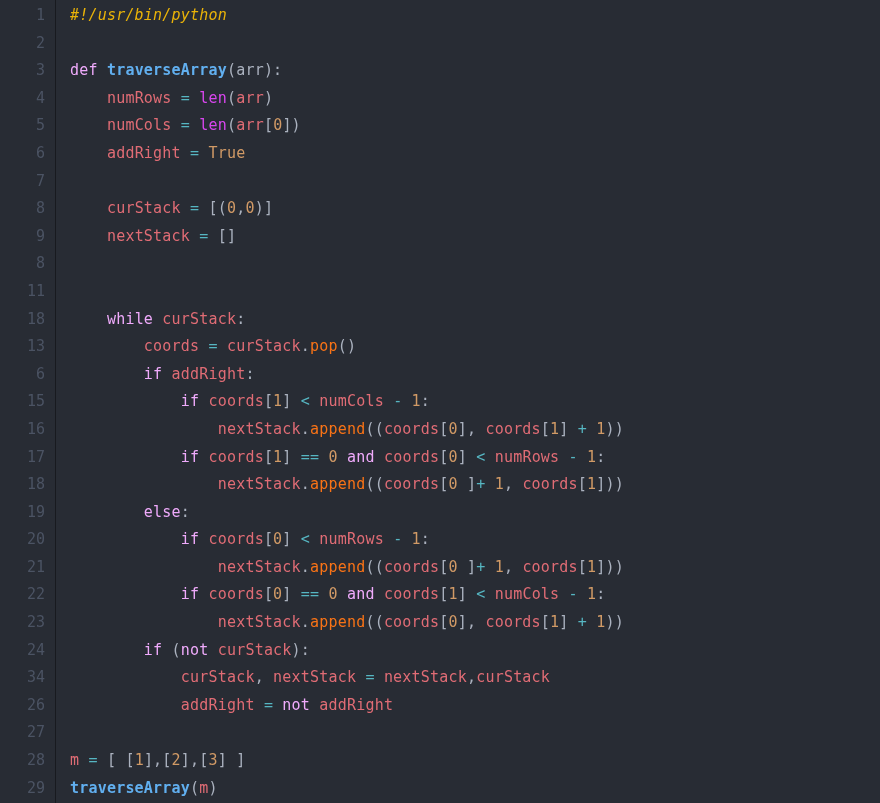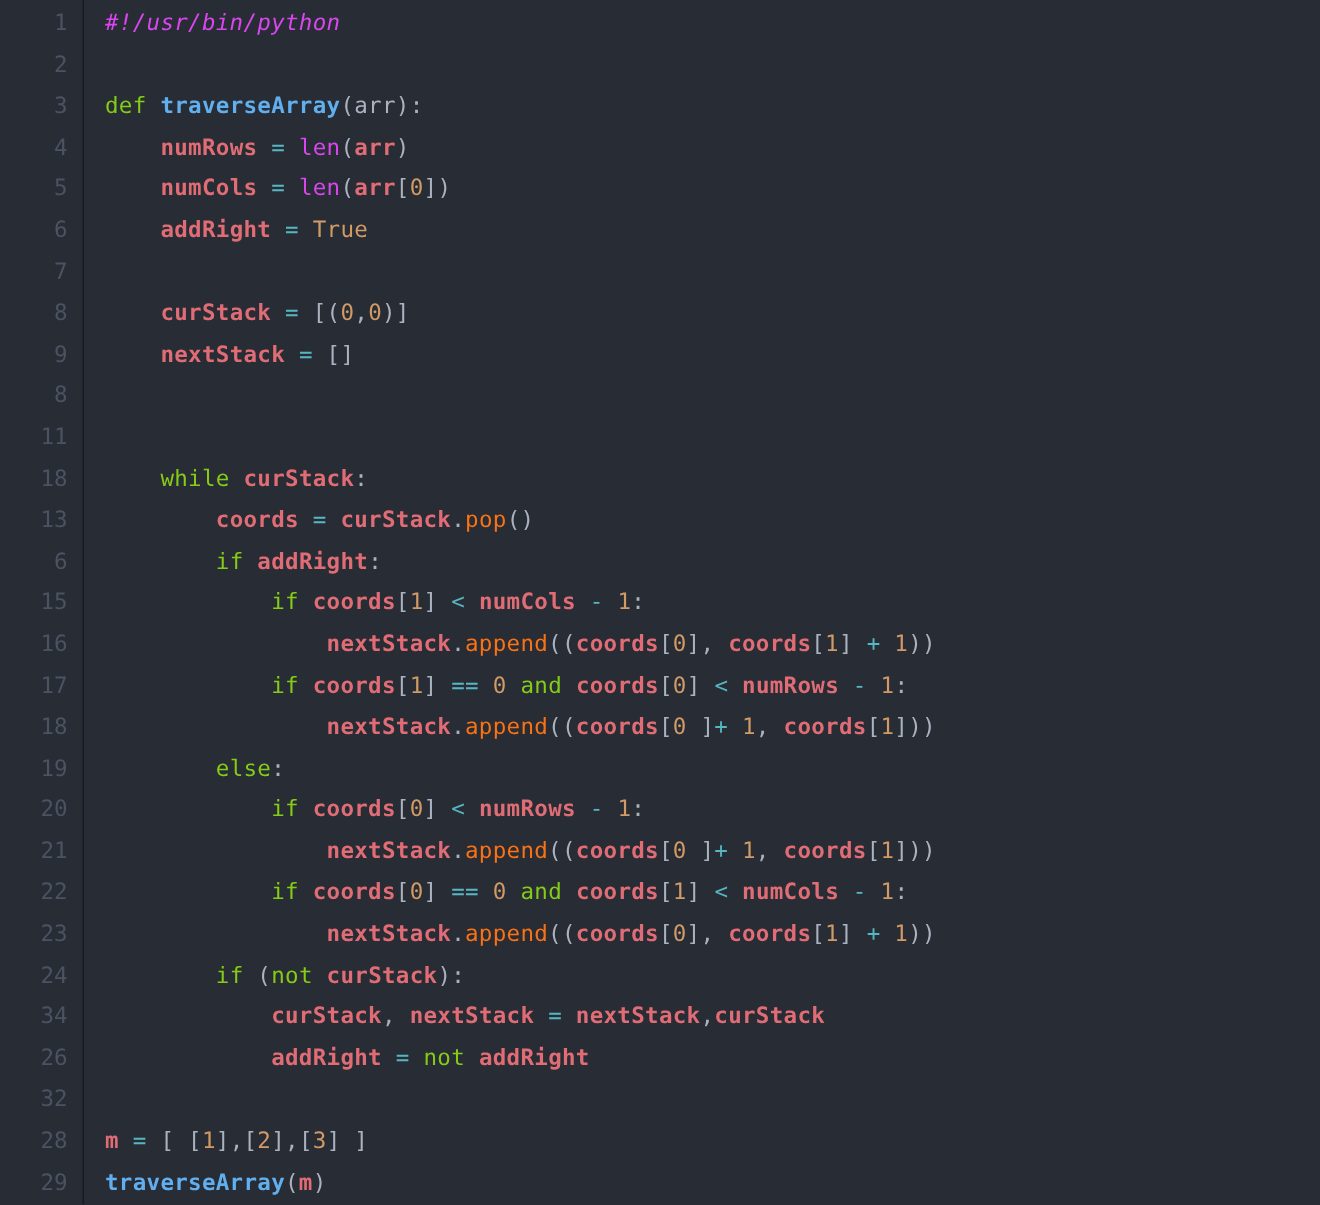--- a/index.html
+++ b/index.html
@@ -24,26 +24,26 @@
   }
   .gutter .ln { height: 27.6px; }
   .code {
     padding: 2px 0 2px 14px;
     flex: 1;
     color: #abb2bf;
     white-space: pre;
     letter-spacing: 0.2px;
   }
   .line { height: 27.6px; }
-  .c-comment  { color: #d946ef; font-style: italic; }
-  .c-keyword  { color: #84cc16; }
+  .c-comment  { color: #eab308; font-style: italic; }
+  .c-keyword  { color: #f0abfc; }
   .c-funcname { color: #61afef; font-weight: bold; }
   .c-builtin  { color: #d946ef; }
   .c-param    { color: #abb2bf; }
-  .c-var      { color: #e06c75; font-weight: bold; }
+  .c-var      { color: #e06c75; }
   .c-op       { color: #56b6c2; }
   .c-num      { color: #d19a66; }
   .c-const    { color: #d19a66; }
   .c-punct    { color: #abb2bf; }
   .c-method   { color: #f97316; }
   .c-plain    { color: #abb2bf; }
 </style>
 </head>
 <body>
 
@@ -67,17 +67,17 @@
     <div class="ln">17</div>
     <div class="ln">18</div>
     <div class="ln">19</div>
     <div class="ln">20</div>
     <div class="ln">21</div>
     <div class="ln">22</div>
     <div class="ln">23</div>
     <div class="ln">24</div>
     <div class="ln">34</div>
     <div class="ln">26</div>
-    <div class="ln">32</div>
+    <div class="ln">27</div>
     <div class="ln">28</div>
     <div class="ln">29</div>
   </div>
 <div class="code" id="code"><div class="line"><span class="c-comment">#!/usr/bin/python</span></div><div class="line">&nbsp;</div><div class="line"><span class="c-keyword">def</span><span class="c-plain"> </span><span class="c-funcname">traverseArray</span><span class="c-punct">(</span><span class="c-param">arr</span><span class="c-punct">):</span></div><div class="line"><span class="c-plain">    </span><span class="c-var">numRows</span><span class="c-plain"> </span><span class="c-op">=</span><span class="c-plain"> </span><span class="c-builtin">len</span><span class="c-punct">(</span><span class="c-var">arr</span><span class="c-punct">)</span></div><div class="line"><span class="c-plain">    </span><span class="c-var">numCols</span><span class="c-plain"> </span><span class="c-op">=</span><span class="c-plain"> </span><span class="c-builtin">len</span><span class="c-punct">(</span><span class="c-var">arr</span><span class="c-punct">[</span><span class="c-num">0</span><span class="c-punct">])</span></div><div class="line"><span class="c-plain">    </span><span class="c-var">addRight</span><span class="c-plain"> </span><span class="c-op">=</span><span class="c-plain"> </span><span class="c-const">True</span></div><div class="line">&nbsp;</div><div class="line"><span class="c-plain">    </span><span class="c-var">curStack</span><span class="c-plain"> </span><span class="c-op">=</span><span class="c-plain"> </span><span class="c-punct">[(</span><span class="c-num">0</span><span class="c-punct">,</span><span class="c-num">0</span><span class="c-punct">)]</span></div><div class="line"><span class="c-plain">    </span><span class="c-var">nextStack</span><span class="c-plain"> </span><span class="c-op">=</span><span class="c-plain"> </span><span class="c-punct">[]</span></div><div class="line">&nbsp;</div><div class="line">&nbsp;</div><div class="line"><span class="c-plain">    </span><span class="c-keyword">while</span><span class="c-plain"> </span><span class="c-var">curStack</span><span class="c-punct">:</span></div><div class="line"><span class="c-plain">        </span><span class="c-var">coords</span><span class="c-plain"> </span><span class="c-op">=</span><span class="c-plain"> </span><span class="c-var">curStack</span><span class="c-punct">.</span><span class="c-method">pop</span><span class="c-punct">()</span></div><div class="line"><span class="c-plain">        </span><span class="c-keyword">if</span><span class="c-plain"> </span><span class="c-var">addRight</span><span class="c-punct">:</span></div><div class="line"><span class="c-plain">            </span><span class="c-keyword">if</span><span class="c-plain"> </span><span class="c-var">coords</span><span class="c-punct">[</span><span class="c-num">1</span><span class="c-punct">]</span><span class="c-plain"> </span><span class="c-op">&lt;</span><span class="c-plain"> </span><span class="c-var">numCols</span><span class="c-plain"> </span><span class="c-op">-</span><span class="c-plain"> </span><span class="c-num">1</span><span class="c-punct">:</span></div><div class="line"><span class="c-plain">                </span><span class="c-var">nextStack</span><span class="c-punct">.</span><span class="c-method">append</span><span class="c-punct">((</span><span class="c-var">coords</span><span class="c-punct">[</span><span class="c-num">0</span><span class="c-punct">], </span><span class="c-var">coords</span><span class="c-punct">[</span><span class="c-num">1</span><span class="c-punct">] </span><span class="c-op">+</span><span class="c-plain"> </span><span class="c-num">1</span><span class="c-punct">))</span></div><div class="line"><span class="c-plain">            </span><span class="c-keyword">if</span><span class="c-plain"> </span><span class="c-var">coords</span><span class="c-punct">[</span><span class="c-num">1</span><span class="c-punct">]</span><span class="c-plain"> </span><span class="c-op">==</span><span class="c-plain"> </span><span class="c-num">0</span><span class="c-plain"> </span><span class="c-keyword">and</span><span class="c-plain"> </span><span class="c-var">coords</span><span class="c-punct">[</span><span class="c-num">0</span><span class="c-punct">]</span><span class="c-plain"> </span><span class="c-op">&lt;</span><span class="c-plain"> </span><span class="c-var">numRows</span><span class="c-plain"> </span><span class="c-op">-</span><span class="c-plain"> </span><span class="c-num">1</span><span class="c-punct">:</span></div><div class="line"><span class="c-plain">                </span><span class="c-var">nextStack</span><span class="c-punct">.</span><span class="c-method">append</span><span class="c-punct">((</span><span class="c-var">coords</span><span class="c-punct">[</span><span class="c-num">0</span><span class="c-plain"> </span><span class="c-punct">]</span><span class="c-op">+</span><span class="c-plain"> </span><span class="c-num">1</span><span class="c-punct">, </span><span class="c-var">coords</span><span class="c-punct">[</span><span class="c-num">1</span><span class="c-punct">]))</span></div><div class="line"><span class="c-plain">        </span><span class="c-keyword">else</span><span class="c-punct">:</span></div><div class="line"><span class="c-plain">            </span><span class="c-keyword">if</span><span class="c-plain"> </span><span class="c-var">coords</span><span class="c-punct">[</span><span class="c-num">0</span><span class="c-punct">]</span><span class="c-plain"> </span><span class="c-op">&lt;</span><span class="c-plain"> </span><span class="c-var">numRows</span><span class="c-plain"> </span><span class="c-op">-</span><span class="c-plain"> </span><span class="c-num">1</span><span class="c-punct">:</span></div><div class="line"><span class="c-plain">                </span><span class="c-var">nextStack</span><span class="c-punct">.</span><span class="c-method">append</span><span class="c-punct">((</span><span class="c-var">coords</span><span class="c-punct">[</span><span class="c-num">0</span><span class="c-plain"> </span><span class="c-punct">]</span><span class="c-op">+</span><span class="c-plain"> </span><span class="c-num">1</span><span class="c-punct">, </span><span class="c-var">coords</span><span class="c-punct">[</span><span class="c-num">1</span><span class="c-punct">]))</span></div><div class="line"><span class="c-plain">            </span><span class="c-keyword">if</span><span class="c-plain"> </span><span class="c-var">coords</span><span class="c-punct">[</span><span class="c-num">0</span><span class="c-punct">]</span><span class="c-plain"> </span><span class="c-op">==</span><span class="c-plain"> </span><span class="c-num">0</span><span class="c-plain"> </span><span class="c-keyword">and</span><span class="c-plain"> </span><span class="c-var">coords</span><span class="c-punct">[</span><span class="c-num">1</span><span class="c-punct">]</span><span class="c-plain"> </span><span class="c-op">&lt;</span><span class="c-plain"> </span><span class="c-var">numCols</span><span class="c-plain"> </span><span class="c-op">-</span><span class="c-plain"> </span><span class="c-num">1</span><span class="c-punct">:</span></div><div class="line"><span class="c-plain">                </span><span class="c-var">nextStack</span><span class="c-punct">.</span><span class="c-method">append</span><span class="c-punct">((</span><span class="c-var">coords</span><span class="c-punct">[</span><span class="c-num">0</span><span class="c-punct">], </span><span class="c-var">coords</span><span class="c-punct">[</span><span class="c-num">1</span><span class="c-punct">] </span><span class="c-op">+</span><span class="c-plain"> </span><span class="c-num">1</span><span class="c-punct">))</span></div><div class="line"><span class="c-plain">        </span><span class="c-keyword">if</span><span class="c-plain"> (</span><span class="c-keyword">not</span><span class="c-plain"> </span><span class="c-var">curStack</span><span class="c-punct">):</span></div><div class="line"><span class="c-plain">            </span><span class="c-var">curStack</span><span class="c-punct">, </span><span class="c-var">nextStack</span><span class="c-plain"> </span><span class="c-op">=</span><span class="c-plain"> </span><span class="c-var">nextStack</span><span class="c-punct">,</span><span class="c-var">curStack</span></div><div class="line"><span class="c-plain">            </span><span class="c-var">addRight</span><span class="c-plain"> </span><span class="c-op">=</span><span class="c-plain"> </span><span class="c-keyword">not</span><span class="c-plain"> </span><span class="c-var">addRight</span></div><div class="line">&nbsp;</div><div class="line"><span class="c-var">m</span><span class="c-plain"> </span><span class="c-op">=</span><span class="c-plain"> </span><span class="c-punct">[ [</span><span class="c-num">1</span><span class="c-punct">],[</span><span class="c-num">2</span><span class="c-punct">],[</span><span class="c-num">3</span><span class="c-punct">] ]</span></div><div class="line"><span class="c-funcname">traverseArray</span><span class="c-punct">(</span><span class="c-var">m</span><span class="c-punct">)</span></div></div>
 
 </body></html>

